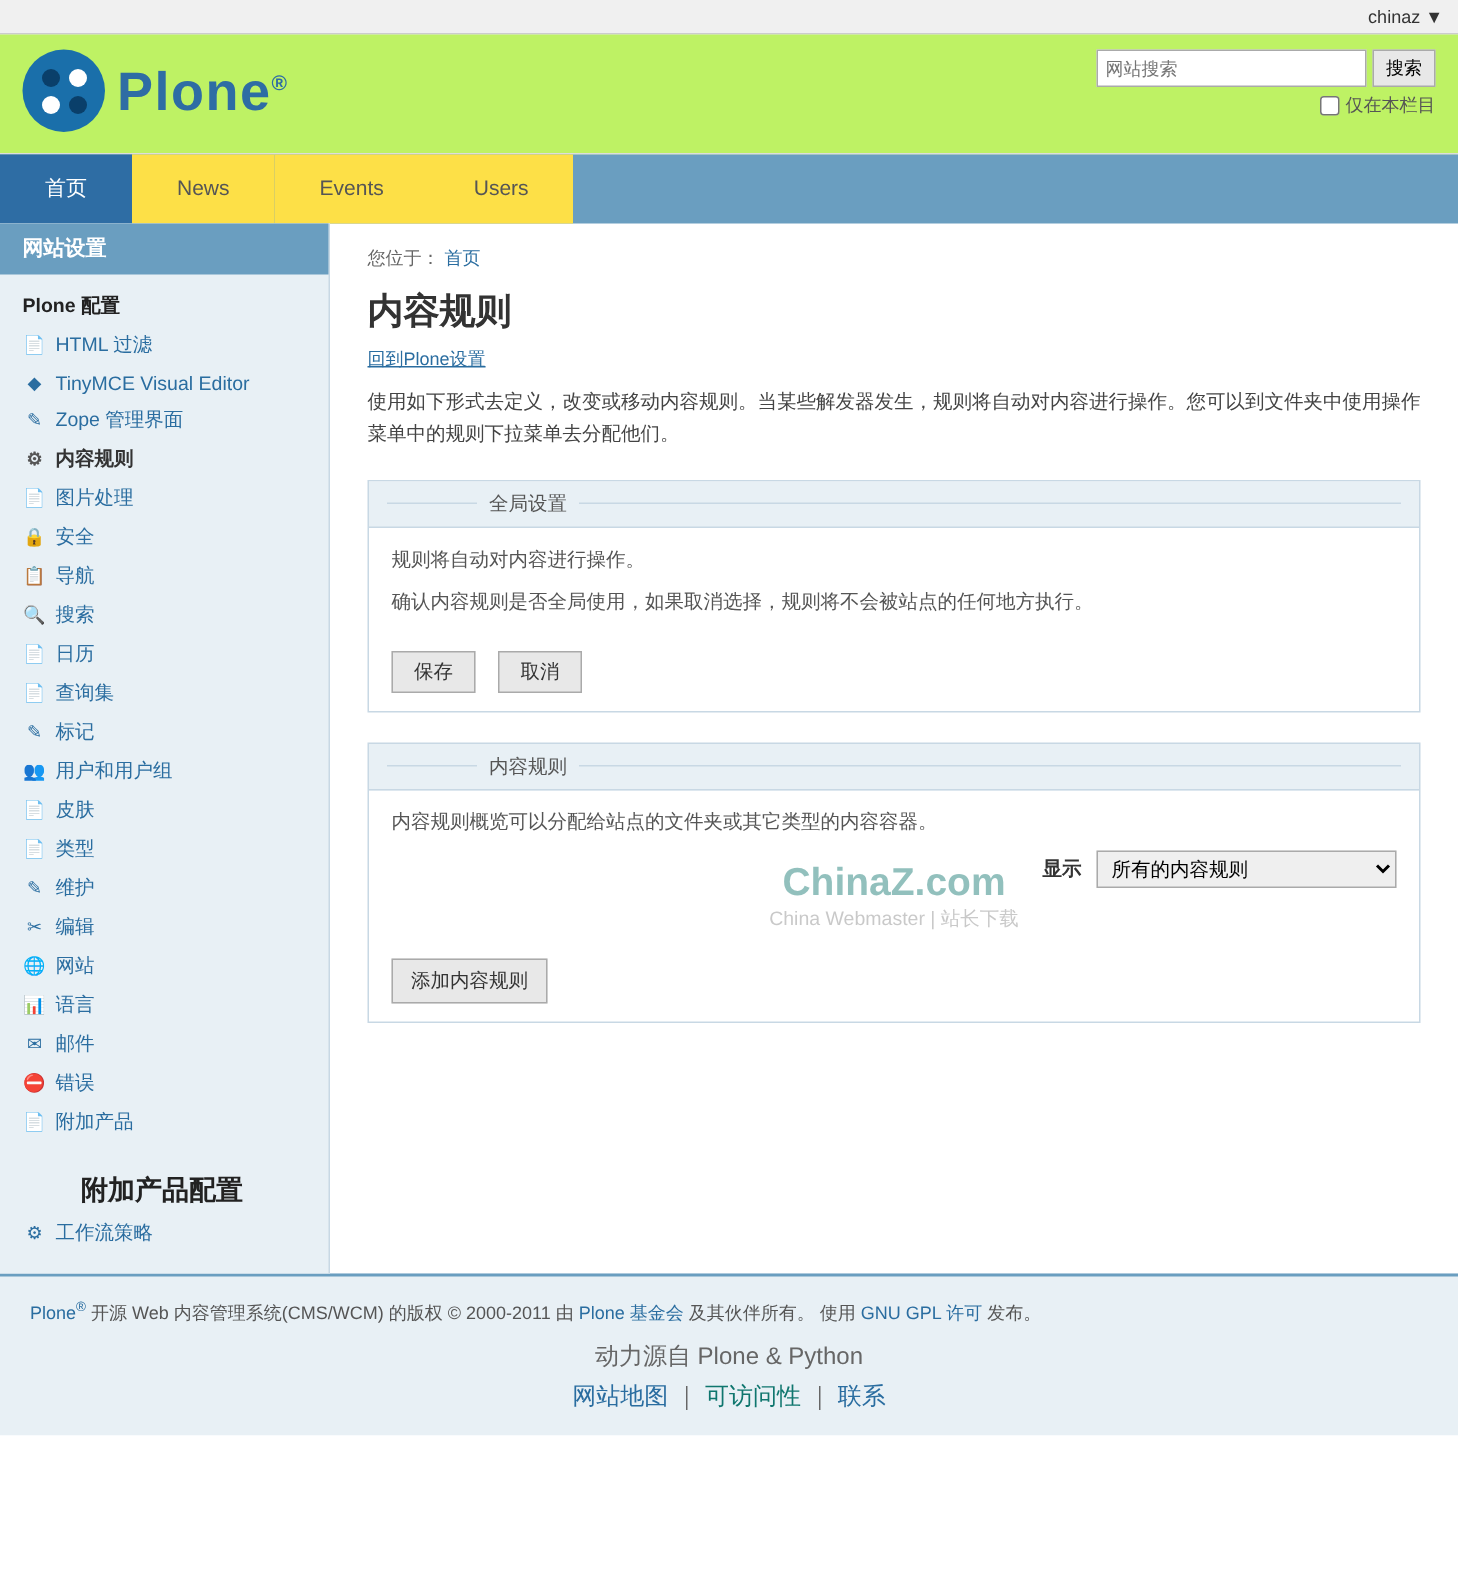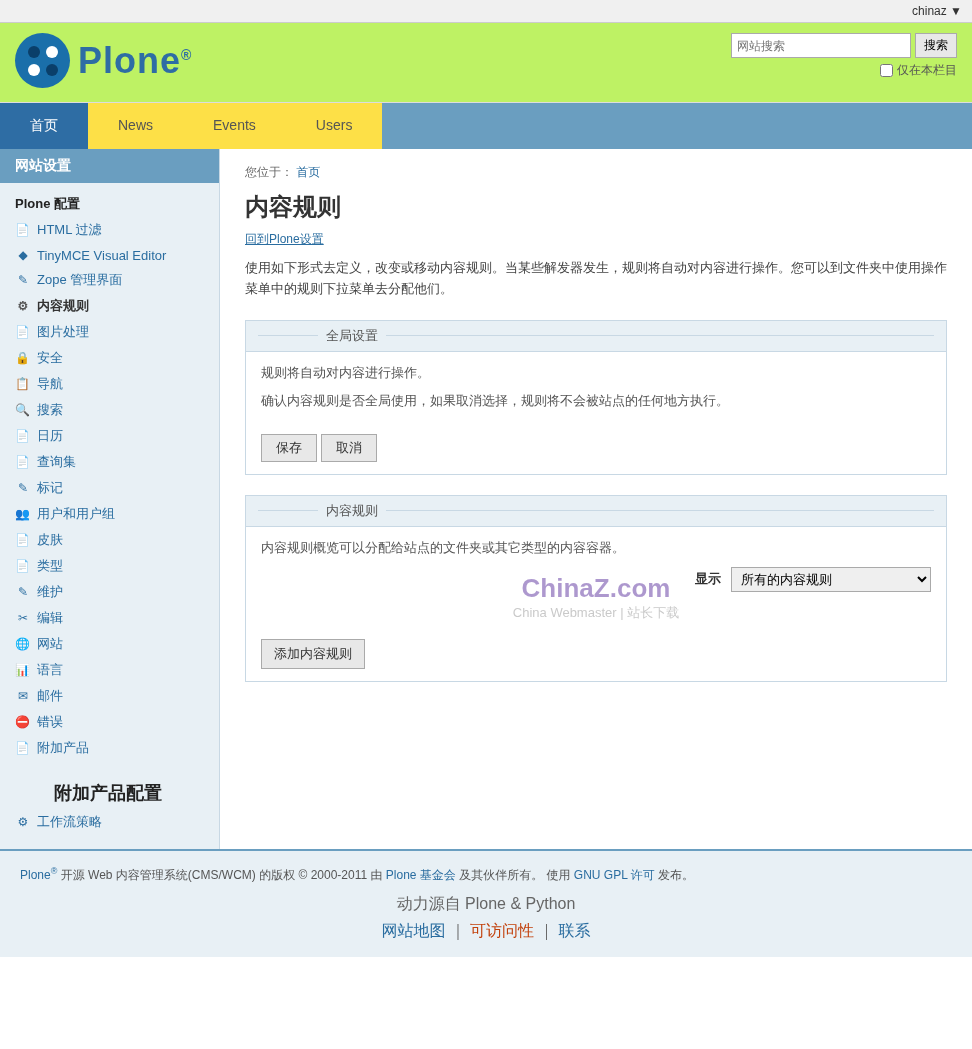--- a/index.html
+++ b/index.html
@@ -47,21 +47,21 @@
     .section-box { border: 1px solid #c8d8e4; margin-bottom: 20px; }
     .section-header { display: flex; align-items: center; background: #e8f0f5; padding: 6px 12px; font-size: 13px; color: #555; border-bottom: 1px solid #c8d8e4; }
     .section-header::before { content: ""; display: inline-block; width: 60px; height: 1px; background: #c8d8e4; margin-right: 8px; }
     .section-header::after { content: ""; display: inline-block; flex: 1; height: 1px; background: #c8d8e4; margin-left: 8px; }
     .section-content { padding: 12px 15px; }
     .section-desc { font-size: 13px; color: #555; margin-bottom: 10px; }
     .checkbox-row { display: flex; align-items: center; gap: 6px; margin-bottom: 8px; }
     .checkbox-row input[type=checkbox] { width: 14px; height: 14px; }
     .checkbox-label { font-weight: bold; font-size: 13px; color: #333; }
     .checkbox-desc { font-size: 13px; color: #555; margin-bottom: 12px; }
-    .btn-row { display: flex; gap: 4px; margin-top: 24px; }
+    .btn-row { display: flex; gap: 15px; margin-top: 24px; }
     .btn { padding: 4px 14px; border: 1px solid #aaa; background: #e8e8e8; cursor: pointer; font-size: 13px; color: #333; }
     .display-row { display: flex; align-items: center; gap: 10px; margin-top: 10px; }
     .display-label { font-size: 13px; color: #333; font-weight: bold; }
     .display-select { padding: 3px 5px; border: 1px solid #aaa; font-size: 13px; min-width: 200px; }
     .add-btn { display: inline-block; padding: 5px 12px; background: #e8e8e8; border: 1px solid #aaa; cursor: pointer; font-size: 13px; color: #333; margin-top: 12px; }
 
     
     #footer { background: #e8f0f5; border-top: 2px solid #6a9ec0; padding: 15px 20px; font-size: 12px; color: #555; text-align: left; }
     #footer a { color: #2a6da0; text-decoration: none; }
     #footer-bottom { text-align: center; margin-top: 6px; font-size: 16px; color: #666; }
@@ -238,21 +238,21 @@
 
     <div class="section-box">
       <div class="section-header">
         <span>内容规则</span>
       </div>
       <div class="section-content">
         <div class="section-desc">内容规则概览可以分配给站点的文件夹或其它类型的内容容器。</div>
 
         <div style="position:relative;min-height:60px;">
           <div style="position:absolute;top:50%;left:50%;transform:translate(-50%,-50%);opacity:0.45;text-align:center;pointer-events:none;">
-            <div style="font-size:26px;font-weight:bold;color:#4c1d95;">ChinaZ.com</div>
+            <div style="font-size:26px;font-weight:bold;color:#0f766e;">ChinaZ.com</div>
             <div style="font-size:13px;color:#888;">China Webmaster | 站长下载</div>
           </div>
           <div class="display-row" style="justify-content:flex-end;margin-top:5px;">
             <span class="display-label">显示</span>
             <select class="display-select"><option>所有的内容规则</option></select>
           </div>
         </div>
 
         <div class="add-btn">添加内容规则</div>
       </div>
@@ -271,20 +271,20 @@
     <a style="color:#2a6da0;text-decoration:none;">GNU GPL 许可</a>
     <span> 发布。</span>
   </div>
   <div id="footer-bottom" style="text-align:center;margin-top:10px;">
     <div style="margin-bottom:6px;">动力源自 Plone &amp; Python</div>
     <span>
       <a style="color:#2a6da0;text-decoration:none;">网站地图</a>
     </span>
     <span> ｜ </span>
     <span>
-      <a style="color:#c2410c;text-decoration:none;">可访问性</a>
+      <a style="color:#0f766e;text-decoration:none;">可访问性</a>
     </span>
     <span> ｜ </span>
     <span>
       <a style="color:#2a6da0;text-decoration:none;">联系</a>
     </span>
   </div>
 </div>
 
 </body></html>

